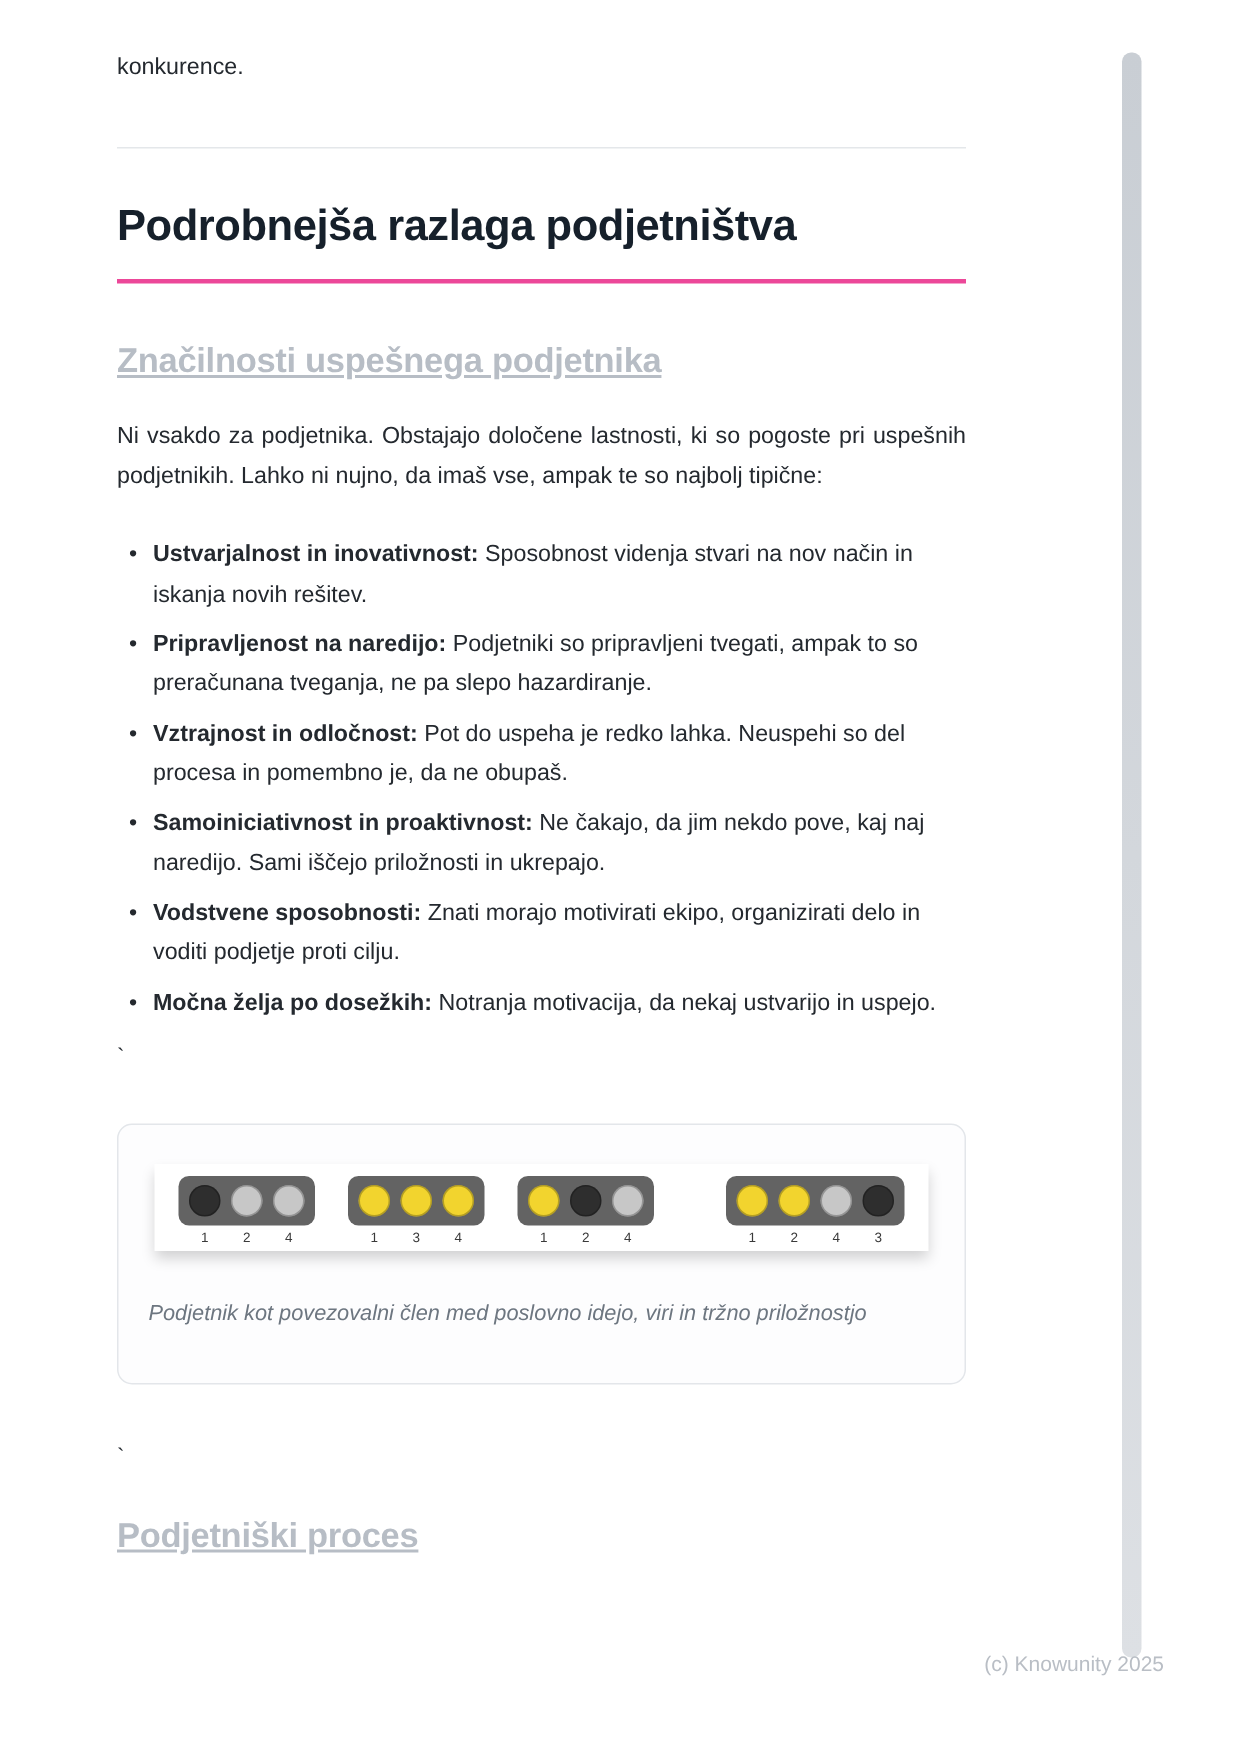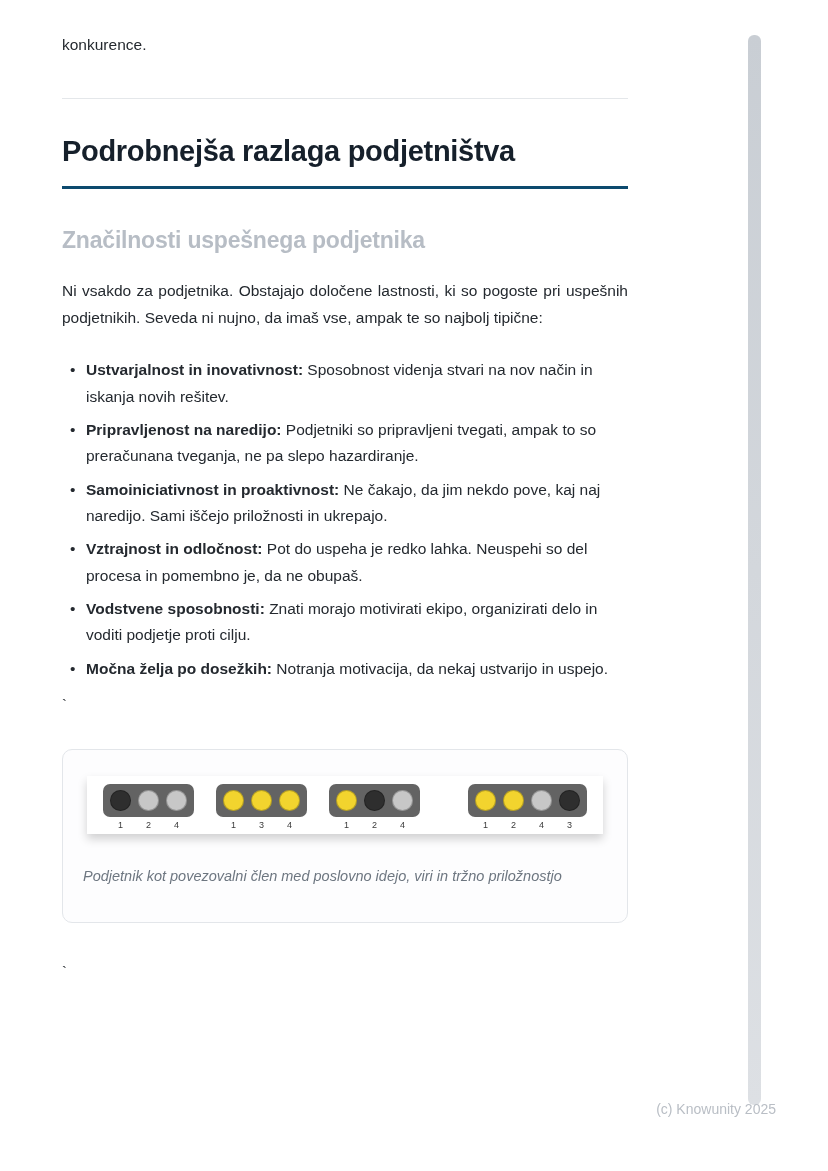--- a/index.html
+++ b/index.html
@@ -7,47 +7,48 @@
   body {
     width: 828px;
     height: 1171px;
     position: relative;
     font-family: "Liberation Sans", "DejaVu Sans", sans-serif;
     color: #24292f;
     overflow: hidden;
   }
   .content {
     width: 566px;
-    margin-left: 62px;
+    margin-left: 78px;
     padding-top: 36px;
   }
   .top-text {
     font-size: 15.5px;
     color: #24292f;
   }
   .hr {
     border: none;
     border-top: 1px solid #e4e7ea;
     margin-top: 44px;
   }
   h1.section-title {
     margin-top: 36px;
     font-size: 29px;
     font-weight: 700;
     color: #16202b;
     letter-spacing: -0.3px;
     padding-bottom: 18px;
-    border-bottom: 3px solid #0c4a6e;
+    border-bottom: 3px solid #ec4899;
   }
   h2.sub-title {
     margin-top: 38px;
     font-size: 23px;
     font-weight: 700;
     color: #b7bdc5;
     letter-spacing: -0.2px;
+    text-decoration: underline;
   }
   p.body-text {
     margin-top: 24px;
     font-size: 15.5px;
     line-height: 1.72;
     text-align: justify;
     color: #24292f;
   }
   ul.feature-list {
     margin-top: 26px;
@@ -151,34 +152,34 @@
 <div class="content">
 
   <p class="top-text">konkurence.</p>
 
   <hr class="hr">
 
   <h1 class="section-title">Podrobnejša razlaga podjetništva</h1>
 
   <h2 class="sub-title">Značilnosti uspešnega podjetnika</h2>
 
-  <p class="body-text">Ni vsakdo za podjetnika. Obstajajo določene lastnosti, ki so pogoste pri uspešnih podjetnikih. Seveda ni nujno, da imaš vse, ampak te so najbolj tipične:</p>
+  <p class="body-text">Ni vsakdo za podjetnika. Obstajajo določene lastnosti, ki so pogoste pri uspešnih podjetnikih. Lahko ni nujno, da imaš vse, ampak te so najbolj tipične:</p>
 
   <ul class="feature-list">
     <li>
       <b>Ustvarjalnost in inovativnost:</b><span> Sposobnost videnja stvari na nov način in iskanja novih rešitev.</span>
     </li>
     <li>
       <b>Pripravljenost na naredijo:</b><span> Podjetniki so pripravljeni tvegati, ampak to so preračunana tveganja, ne pa slepo hazardiranje.</span>
     </li>
     <li>
+      <b>Vztrajnost in odločnost:</b><span> Pot do uspeha je redko lahka. Neuspehi so del procesa in pomembno je, da ne obupaš.</span>
+    </li>
+    <li>
       <b>Samoiniciativnost in proaktivnost:</b><span> Ne čakajo, da jim nekdo pove, kaj naj naredijo. Sami iščejo priložnosti in ukrepajo.</span>
-    </li>
-    <li>
-      <b>Vztrajnost in odločnost:</b><span> Pot do uspeha je redko lahka. Neuspehi so del procesa in pomembno je, da ne obupaš.</span>
     </li>
     <li>
       <b>Vodstvene sposobnosti:</b><span> Znati morajo motivirati ekipo, organizirati delo in voditi podjetje proti cilju.</span>
     </li>
     <li>
       <b>Močna želja po dosežkih:</b><span> Notranja motivacija, da nekaj ustvarijo in uspejo.</span>
     </li>
   </ul>
 
   <p class="stray">`</p>
@@ -235,19 +236,20 @@
             <span>4</span>
             <span>3</span>
           </div>
         </div>
       </div>
     <p class="figure-caption">Podjetnik kot povezovalni člen med poslovno idejo, viri in tržno priložnostjo</p>
   </div>
 
   <p class="stray" style="margin-top:40px;">`</p>
 
+  <h2 class="sub-title" style="margin-top:30px;">Podjetniški proces</h2>
 
 
 </div>
 
 <div class="scrollbar-track"></div>
 
 <div class="footer-credit">(c) Knowunity 2025</div>
 
 </body></html>

